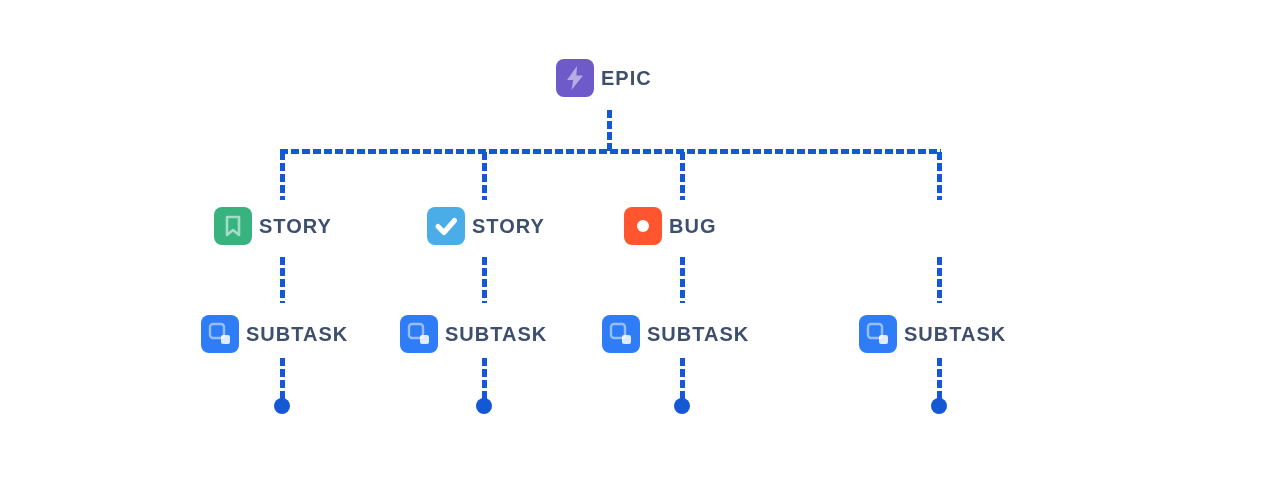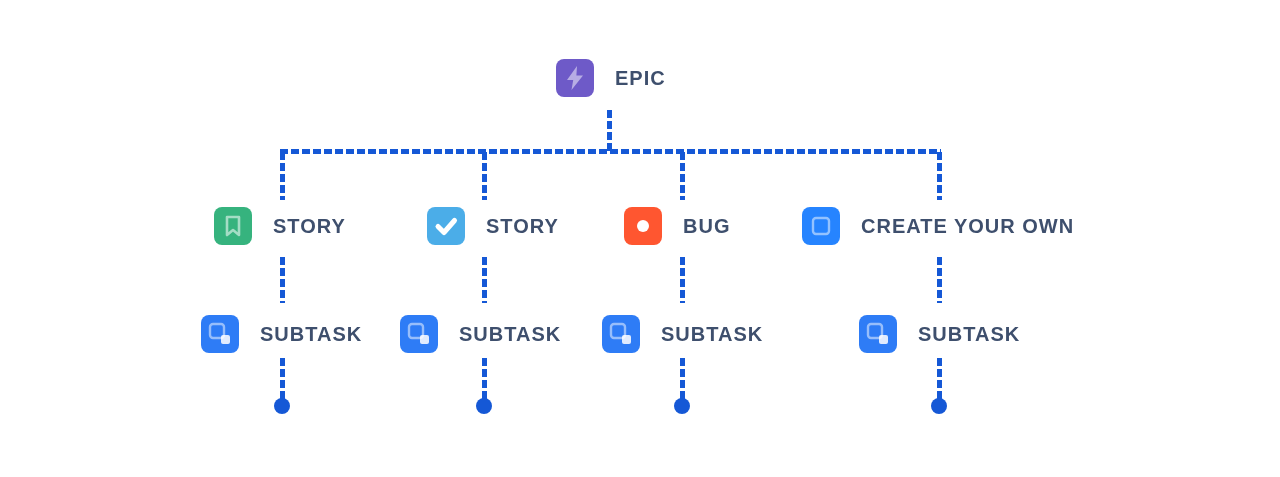--- a/index.html
+++ b/index.html
@@ -18,21 +18,21 @@
     position:absolute;height:5px;
     background-image:repeating-linear-gradient(to right, var(--line) 0 8px, transparent 8px 11px);
   }
   .dot{
     position:absolute;width:16px;height:16px;border-radius:50%;
     background:var(--line);
   }
 
   
   .node{
-    position:absolute;display:flex;align-items:center;gap:21px;height:38px;
+    position:absolute;display:flex;align-items:center;gap:7px;height:38px;
   }
   .node .label{
     font-size:20px;font-weight:bold;letter-spacing:1px;color:var(--label);
     white-space:nowrap;
   }
   .icon{width:38px;height:38px;display:block;}
   .icon svg{display:block;width:38px;height:38px;}
   .icon-epic   {color:var(--epic);}
   .icon-story  {color:var(--story);}
   .icon-task   {color:var(--task);}
@@ -101,29 +101,20 @@
   <div class="node" style="left:624px;top:207px">
     <span class="icon icon-bug">
       <svg viewBox="0 0 38 38">
           <rect width="38" height="38" rx="8" fill="currentColor"></rect>
         <circle cx="19" cy="19" r="6" fill="#ffffff"></circle>
         </svg>
     </span>
     <span class="label">BUG</span>
   </div>
 
-  <div class="node" style="left:802px;top:207px">
-    <span class="icon icon-custom">
-      <svg viewBox="0 0 38 38">
-          <rect width="38" height="38" rx="8" fill="currentColor"></rect>
-        <rect x="11" y="11" width="16" height="16" rx="3" fill="none" stroke="#ffffff" stroke-width="2.4" opacity="0.5"></rect>
-        </svg>
-    </span>
-    <span class="label">CREATE YOUR OWN</span>
-  </div>
 
   <div class="node" style="left:201px;top:315px">
     <span class="icon icon-subtask">
       <svg viewBox="0 0 38 38">
           <rect width="38" height="38" rx="8" fill="currentColor"></rect>
         <rect x="9" y="9" width="14" height="14" rx="3" fill="none" stroke="#ffffff" stroke-width="2.4" opacity="0.5"></rect>
         <rect x="20" y="20" width="9" height="9" rx="2" fill="#ffffff" opacity="0.85"></rect>
         </svg>
     </span>
     <span class="label">SUBTASK</span>

